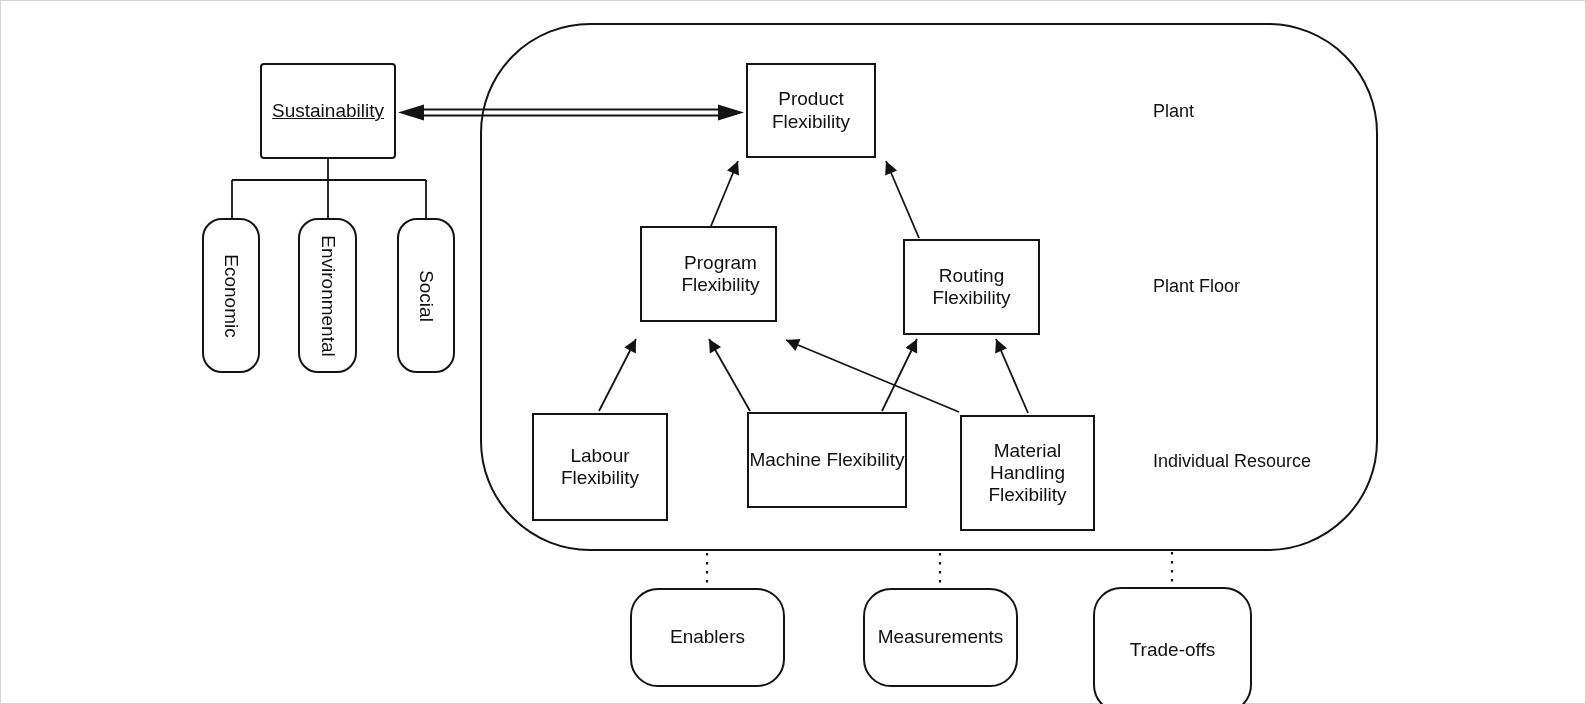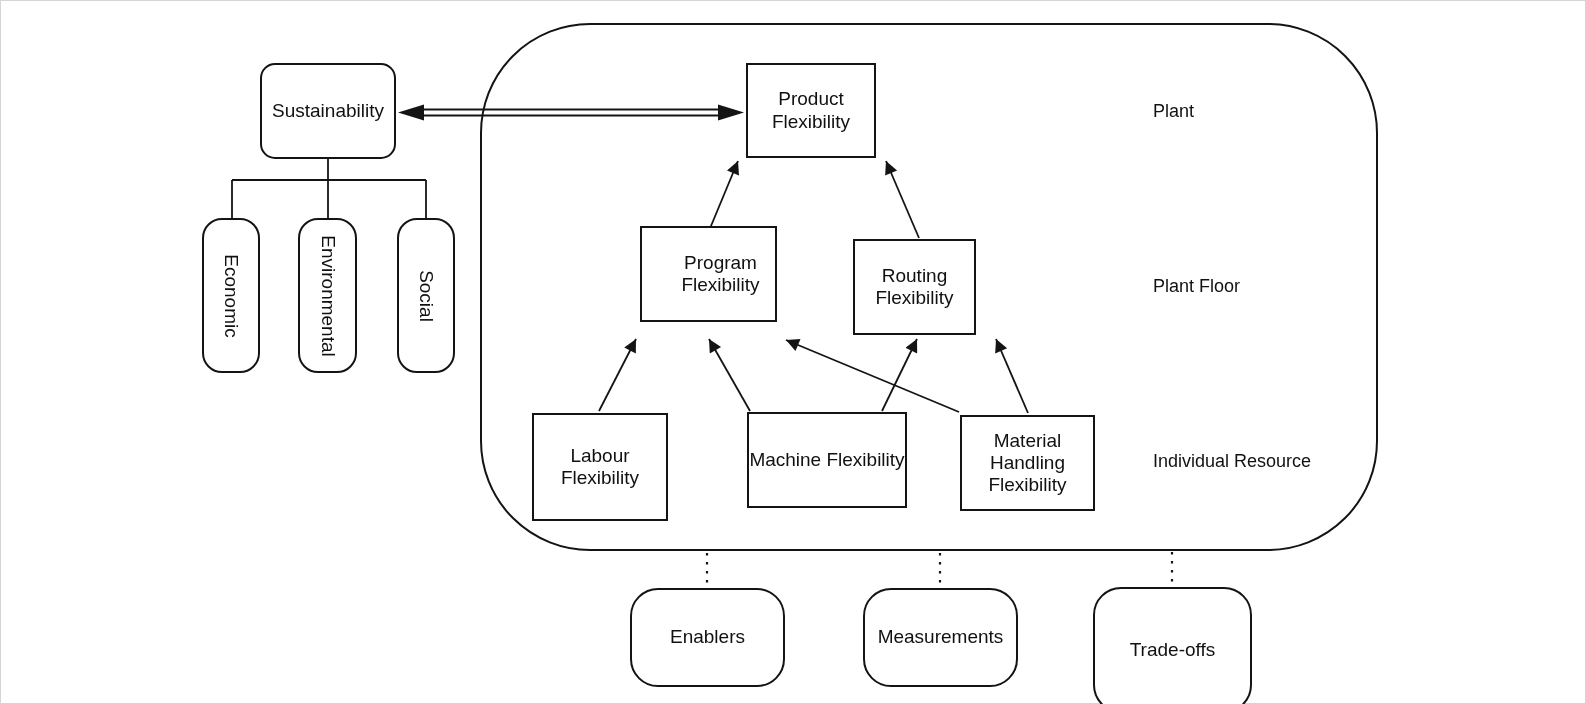--- a/index.html
+++ b/index.html
@@ -13,21 +13,21 @@
     border: 1px solid #d4d4d4; pointer-events: none;
   }
   .layer { position: absolute; left: 0; top: 0; }
   svg.connectors { width: 1586px; height: 704px; z-index: 1; }
   .node {
     position: absolute; box-sizing: border-box; background: #ffffff;
     border: 2px solid #141414; display: flex; align-items: center;
     justify-content: center; text-align: center; font-size: 19px;
     line-height: 1.16; z-index: 2;
   }
-  .rounded-sm { border-radius: 15px; }
+  .rounded-sm { border-radius: 4px; text-decoration: underline; }
   .rounded-lg { border-radius: 28px; }
   .container-box {
     position: absolute; box-sizing: border-box; background: transparent;
     border: 2px solid #141414; border-radius: 110px; z-index: 0;
   }
   .pillar {
     position: absolute; box-sizing: border-box; background: #ffffff;
     border: 2px solid #141414; border-radius: 20px; z-index: 2;
   }
   .pillar span {
@@ -98,30 +98,30 @@
 <div class="pillar" style="left:397px; top:218px; width:58px; height:155px;">
   <span>Social</span>
 </div>
 
 <div class="node" style="left:746px; top:63px; width:130px; height:95px;">
   <span>Product Flexibility</span>
 </div>
 <div class="node" style="left:640px; top:226px; width:137px; height:96px;padding-left:24px;">
   <span>Program Flexibility</span>
 </div>
-<div class="node" style="left:853px; top:239px; width:123px; height:96px;">
+<div class="node" style="left:903px; top:239px; width:137px; height:96px;">
   <span>Routing Flexibility</span>
 </div>
 <div class="node" style="left:532px; top:413px; width:136px; height:108px;">
   <span>Labour Flexibility</span>
 </div>
 <div class="node" style="left:747px; top:412px; width:160px; height:96px;">
   <span>Machine Flexibility</span>
 </div>
-<div class="node" style="left:960px; top:415px; width:135px; height:96px; padding:0 6px;">
+<div class="node" style="left:960px; top:415px; width:135px; height:116px; padding:0 6px;">
   <span>Material Handling Flexibility</span>
 </div>
 
 <div class="level-label" style="left:1153px; top:101px;">Plant</div>
 <div class="level-label" style="left:1153px; top:276px;">Plant Floor</div>
 <div class="level-label" style="left:1153px; top:451px;">Individual Resource</div>
 
 <div class="node rounded-lg" style="left:630px; top:588px; width:155px; height:99px;">
   <span>Enablers</span>
 </div>

